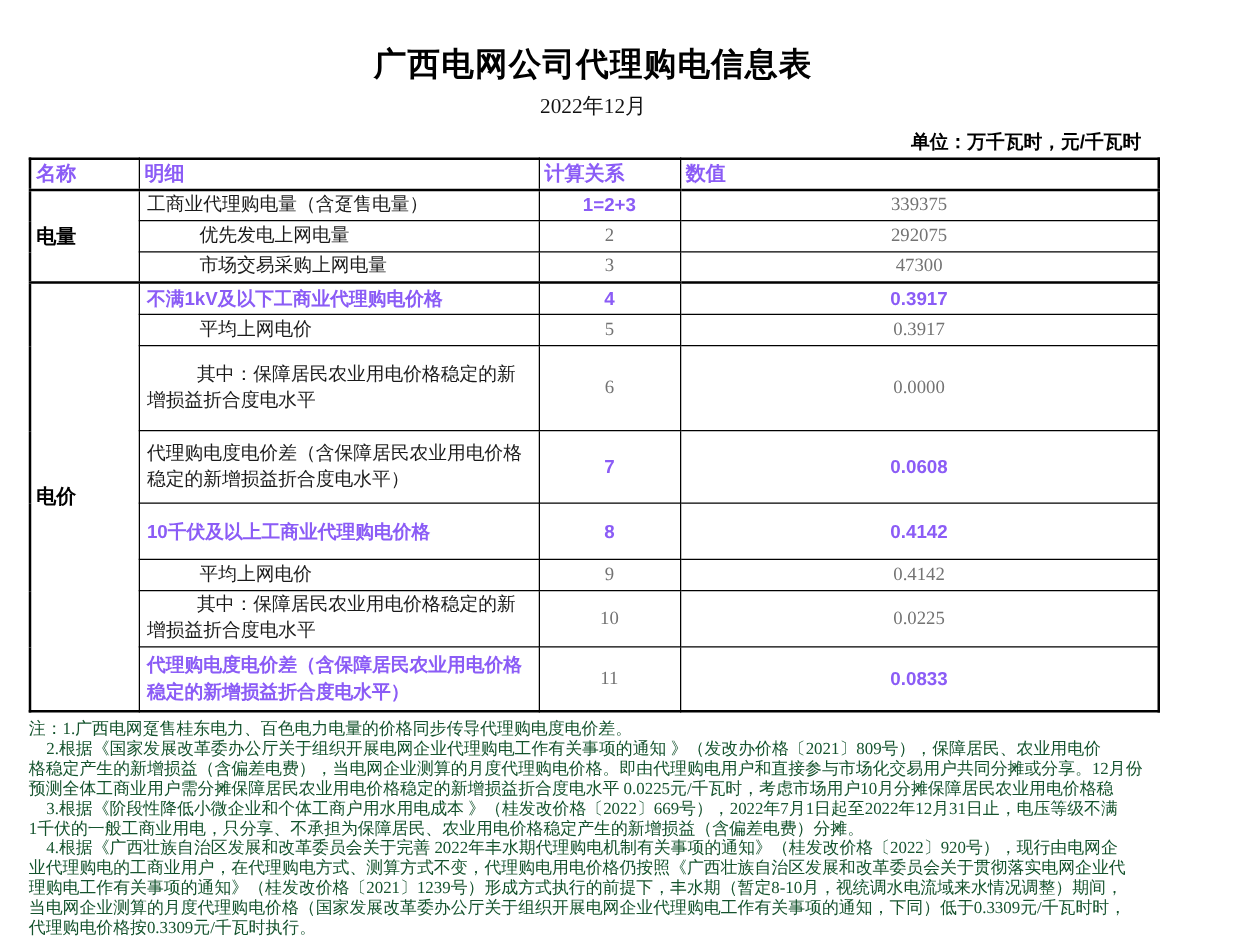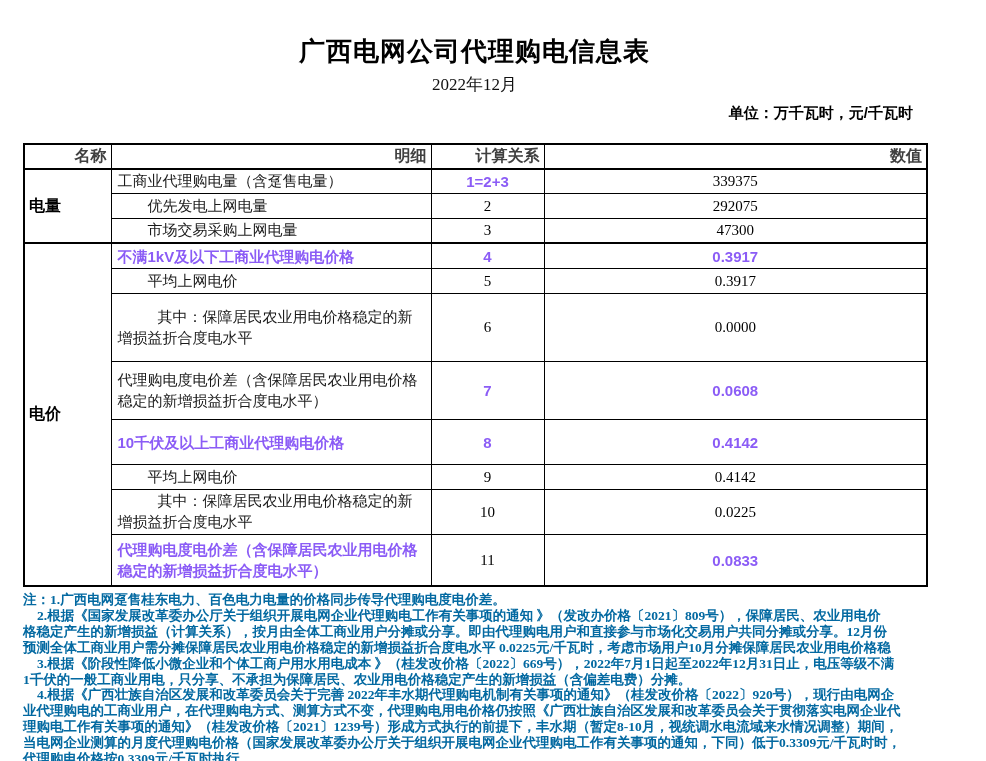--- a/index.html
+++ b/index.html
@@ -9,54 +9,54 @@
     position:relative;
   }
   .doc { position:absolute; left:23px; top:4px; width:903px; }
   h1.title {
     margin:30px 0 4px 0; text-align:center;
     font-family:"Liberation Sans","DejaVu Sans",sans-serif;
     font-weight:bold; font-size:26px; color:#000; letter-spacing:1px;
   }
   .subtitle { text-align:center; font-size:17px; margin-bottom:8px; color:#111; }
   .unit {
-    text-align:right; padding-right:13px; margin-bottom:20px;
+    text-align:right; padding-right:13px; margin-bottom:3px;
     font-family:"Liberation Sans","DejaVu Sans",sans-serif;
     font-weight:bold; font-size:15px; color:#000;
   }
   table.info {
     border-collapse:collapse; table-layout:fixed; width:903px;
     border:2px solid #000; font-size:15px;
   }
   col.c1 { width:87px; } col.c2 { width:320px; }
   col.c3 { width:113px; } col.c4 { width:383px; }
   th, td { border:1px solid #000; padding:1px 4px; vertical-align:middle; }
   tr.hdr th {
     font-family:"Liberation Sans","DejaVu Sans",sans-serif;
-    font-weight:bold; font-size:16px; color:#404040;
-    border-bottom:2px solid #000; text-align:right; height:21px;
+    font-weight:bold; font-size:16px; color:#8b5cf6;
+    border-bottom:2px solid #000; text-align:left; height:21px;
   }
   td.grp {
     font-family:"Liberation Sans","DejaVu Sans",sans-serif;
     font-weight:bold; font-size:16px; color:#000; 
   }
   td.det { text-align:left; padding-left:6px; line-height:21px; }
-  td.rel, td.val { text-align:center; color:#000000; }
-  td.ind { padding-left:36px; }
+  td.rel, td.val { text-align:center; color:#737373; }
+  td.ind { padding-left:48px; }
   td.hang { text-indent:40px;margin-top:14px; }
   td.b, .b {
     font-family:"Liberation Sans","DejaVu Sans",sans-serif;
     font-weight:bold; color:#8b5cf6; text-indent:0;
   }
   tr.sep td { border-top:2px solid #000; }
   tr.h23 td { height:21px; } tr.h24 td { height:22px; }
   tr.h67 td { height:65px; } tr.h57 td { height:55px; }
   tr.h44 td { height:42px; } tr.h41 td { height:39px; }
   tr.h50 td { height:48px; }
-  .notes { margin-top:5px; font-size:13.5px; line-height:15.9px; color:#0369a1; width:903px;font-weight:bold; }
+  .notes { margin-top:5px; font-size:13.5px; line-height:15.9px; color:#14532d; width:903px; }
   .notes .nline { white-space:nowrap; }
   .notes .pstart { text-indent:14px; }
 </style>
 </head>
 <body>
 
 <div class="doc">
   <h1 class="title">广西电网公司代理购电信息表</h1>
   <div class="subtitle">2022年12月</div>
   <div class="unit">单位：万千瓦时，元/千瓦时</div>
@@ -133,21 +133,21 @@
       <td class="det b">代理购电度电价差（含保障居民农业用电价格稳定的新增损益折合度电水平）</td>
       <td class="rel">11</td>
       <td class="val b">0.0833</td>
     </tr>
   </tbody>
     </table>
 
   <div class="notes">
     <div class="nline">注：1.广西电网趸售桂东电力、百色电力电量的价格同步传导代理购电度电价差。</div>
     <div class="nline pstart">2.根据《国家发展改革委办公厅关于组织开展电网企业代理购电工作有关事项的通知 》（发改办价格〔2021〕809号），保障居民、农业用电价</div>
-    <div class="nline">格稳定产生的新增损益（计算关系），按月由全体工商业用户分摊或分享。即由代理购电用户和直接参与市场化交易用户共同分摊或分享。12月份</div>
+    <div class="nline">格稳定产生的新增损益（含偏差电费），当电网企业测算的月度代理购电价格。即由代理购电用户和直接参与市场化交易用户共同分摊或分享。12月份</div>
     <div class="nline">预测全体工商业用户需分摊保障居民农业用电价格稳定的新增损益折合度电水平 0.0225元/千瓦时，考虑市场用户10月分摊保障居民农业用电价格稳</div>
     <div class="nline pstart">3.根据《阶段性降低小微企业和个体工商户用水用电成本 》（桂发改价格〔2022〕669号），2022年7月1日起至2022年12月31日止，电压等级不满</div>
     <div class="nline">1千伏的一般工商业用电，只分享、不承担为保障居民、农业用电价格稳定产生的新增损益（含偏差电费）分摊。</div>
     <div class="nline pstart">4.根据《广西壮族自治区发展和改革委员会关于完善 2022年丰水期代理购电机制有关事项的通知》（桂发改价格〔2022〕920号），现行由电网企</div>
     <div class="nline">业代理购电的工商业用户，在代理购电方式、测算方式不变，代理购电用电价格仍按照《广西壮族自治区发展和改革委员会关于贯彻落实电网企业代</div>
     <div class="nline">理购电工作有关事项的通知》（桂发改价格〔2021〕1239号）形成方式执行的前提下，丰水期（暂定8-10月，视统调水电流域来水情况调整）期间，</div>
     <div class="nline">当电网企业测算的月度代理购电价格（国家发展改革委办公厅关于组织开展电网企业代理购电工作有关事项的通知，下同）低于0.3309元/千瓦时时，</div>
     <div class="nline">代理购电价格按0.3309元/千瓦时执行。</div>
   </div>
 </div>

